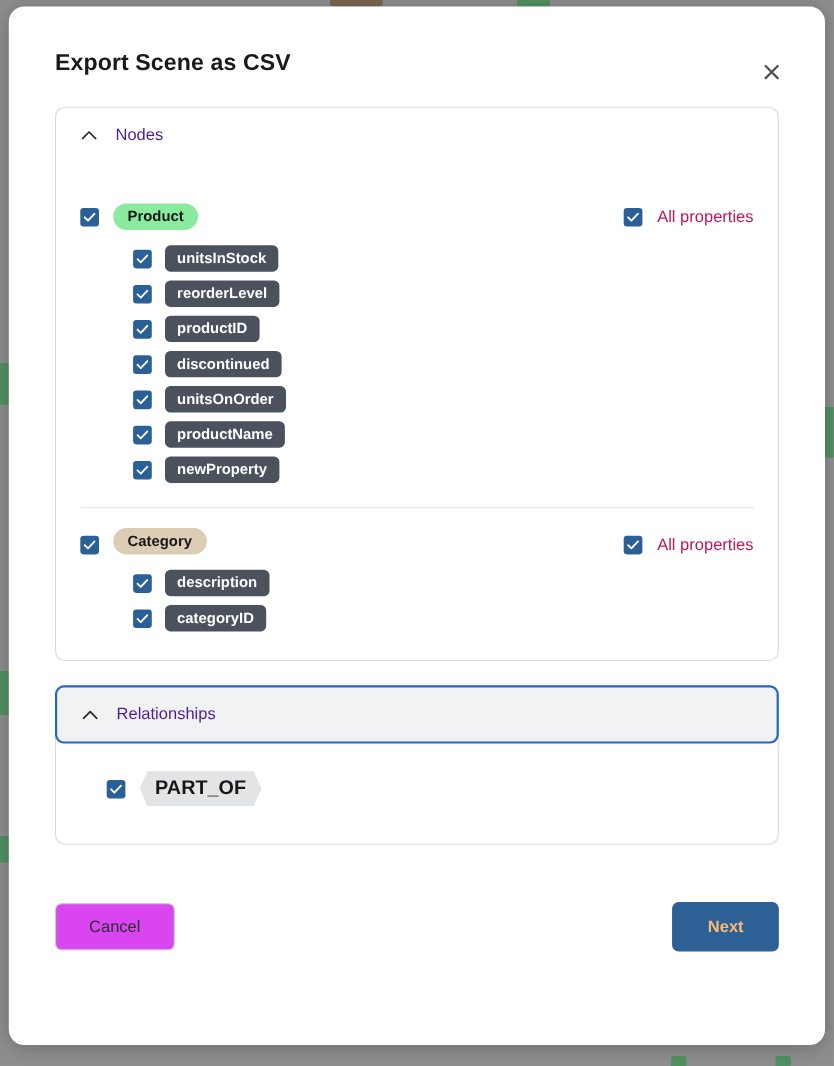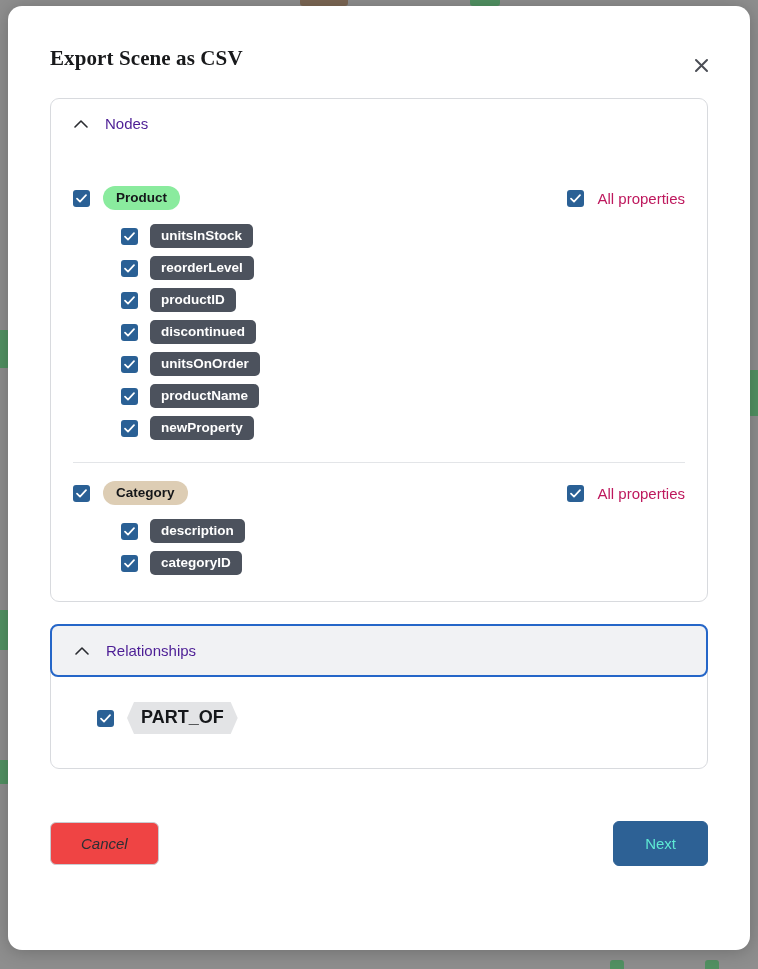--- a/index.html
+++ b/index.html
@@ -40,21 +40,20 @@
     height: 944px;
     background: #ffffff;
     border-radius: 14px;
     box-shadow: 0 2px 18px rgba(0,0,0,.22);
     overflow: hidden;
   }
 
   .dialog-header {
     position: relative;
     padding: 40px 25px 0 42px;
-    font-family: Liberation Serif, serif;
   }
   .dialog-title {
     font-size: 21px;
     font-weight: bold;
     color: #18191b;
     letter-spacing: .1px;
   }
   .close-btn {
     position: absolute;
     right: 34px;
@@ -223,31 +222,30 @@
     padding: 0 42px;
     margin-top: 52px;
   }
   .btn {
     font-family: "Liberation Sans", sans-serif;
     font-size: 15px;
     cursor: pointer;
     border-radius: 6px;
   }
   .btn-cancel {
-    background: #ef4444;
+    background: #d946ef;
     border: 1px solid #c9ccd1;
     color: #2c2f34;
     padding: 12px 30px;
-    font-style: italic;
   }
   .btn-next {
     background: #2d6195;
     border: 1px solid #2d6195;
-    color: #5eead4;
-    font-weight: normal;
+    color: #fdba74;
+    font-weight: bold;
     padding: 13px 31px;
   }
 </style>
 </head>
 <body>
 
 <div class="backdrop">
   <div class="bg-node" style="left:-6px; top:330px; width:16px; height:38px;"></div>
   <div class="bg-node" style="left:-6px; top:610px; width:16px; height:40px;"></div>
   <div class="bg-node" style="left:-6px; top:760px; width:16px; height:24px;"></div>
@@ -354,21 +352,21 @@
                 <svg width="11" height="9" viewBox="0 0 11 9">
                   <path d="M1 4.6 L4 7.6 L10 1.2" stroke="#fff" stroke-width="1.7" fill="none" stroke-linecap="round" stroke-linejoin="round"></path>
                 </svg>
               </span>
             <span class="prop-chip">newProperty</span>
           </div>
         </div>
 
         <div class="divider"></div>
 
-        <div class="group-row" style="padding-top:18px;">
+        <div class="group-row" style="padding-top:18px;align-items:flex-end;">
           <span class="cb">
             <svg width="11" height="9" viewBox="0 0 11 9" aria-hidden="true">
               <path d="M1 4.6 L4 7.6 L10 1.2" stroke="#ffffff" stroke-width="1.7" fill="none" stroke-linecap="round" stroke-linejoin="round"></path>
             </svg>
           </span>
           <span class="label-chip tan">Category</span>
           <span class="spacer"></span>
           <span class="cb">
             <svg width="11" height="9" viewBox="0 0 11 9" aria-hidden="true">
               <path d="M1 4.6 L4 7.6 L10 1.2" stroke="#ffffff" stroke-width="1.7" fill="none" stroke-linecap="round" stroke-linejoin="round"></path>

